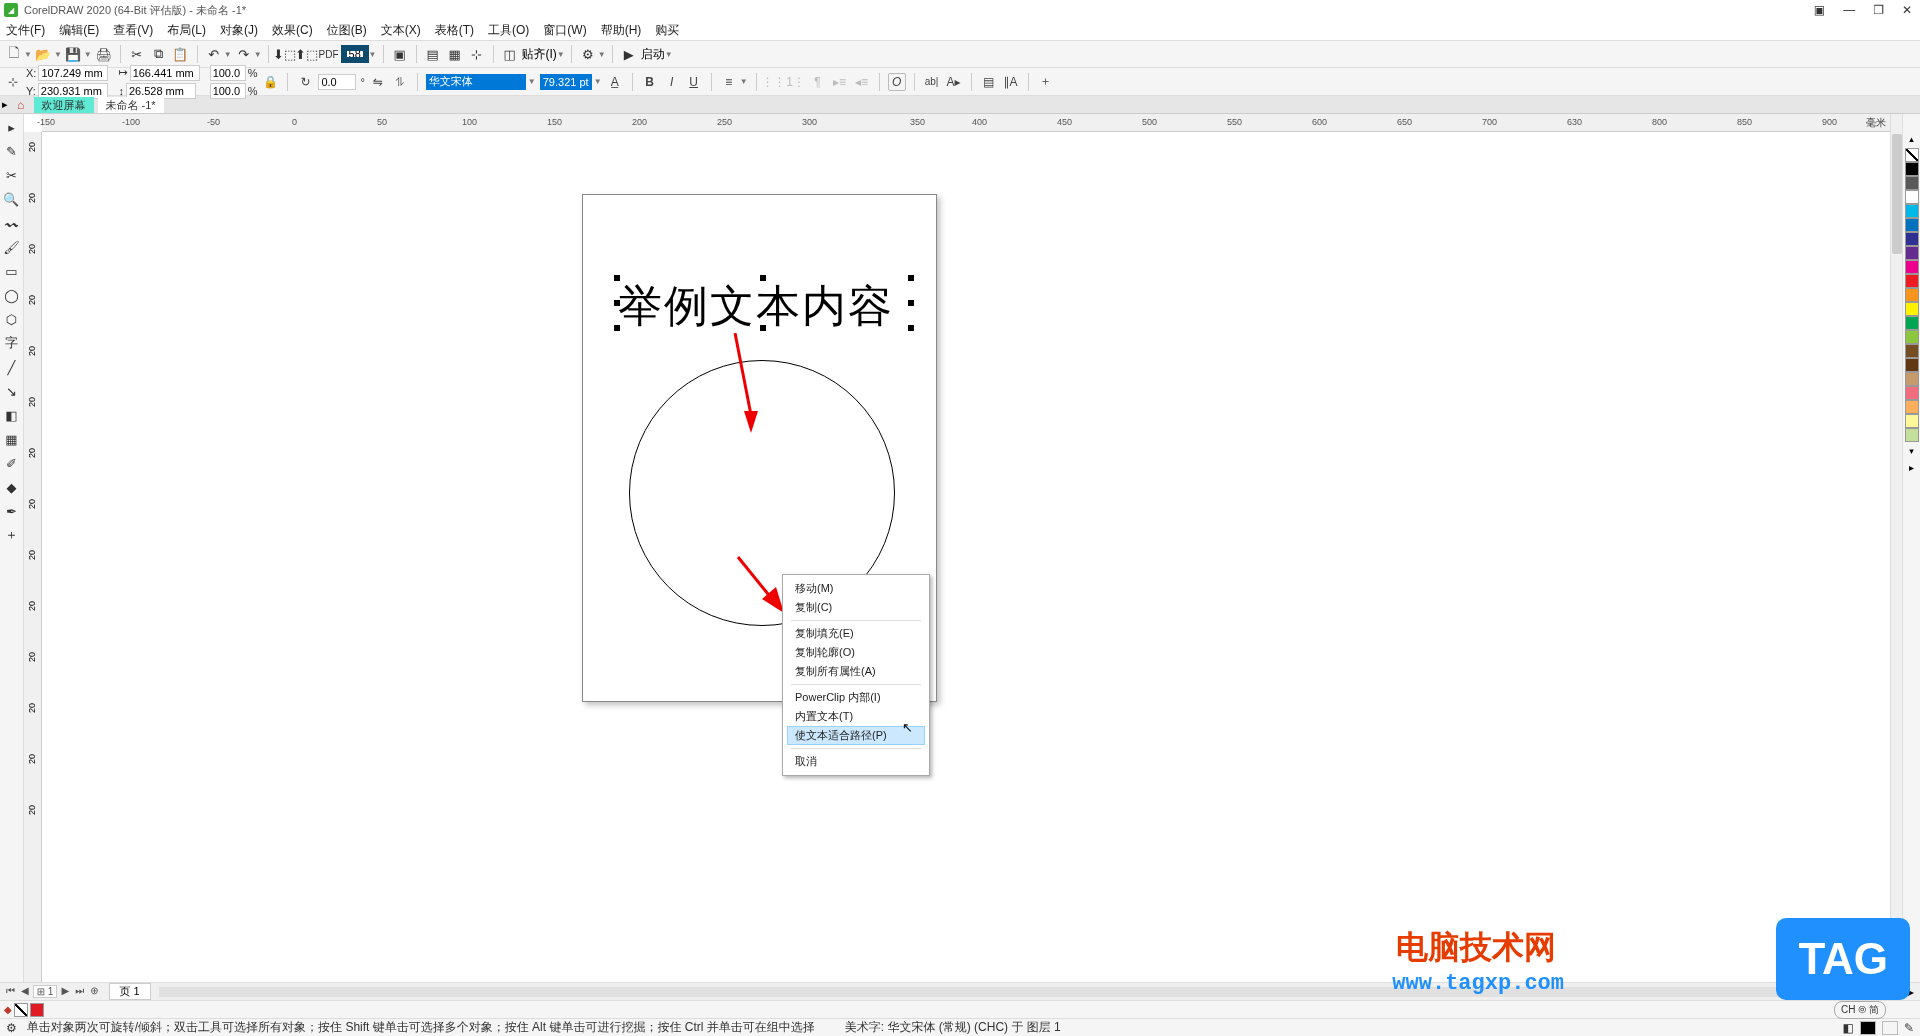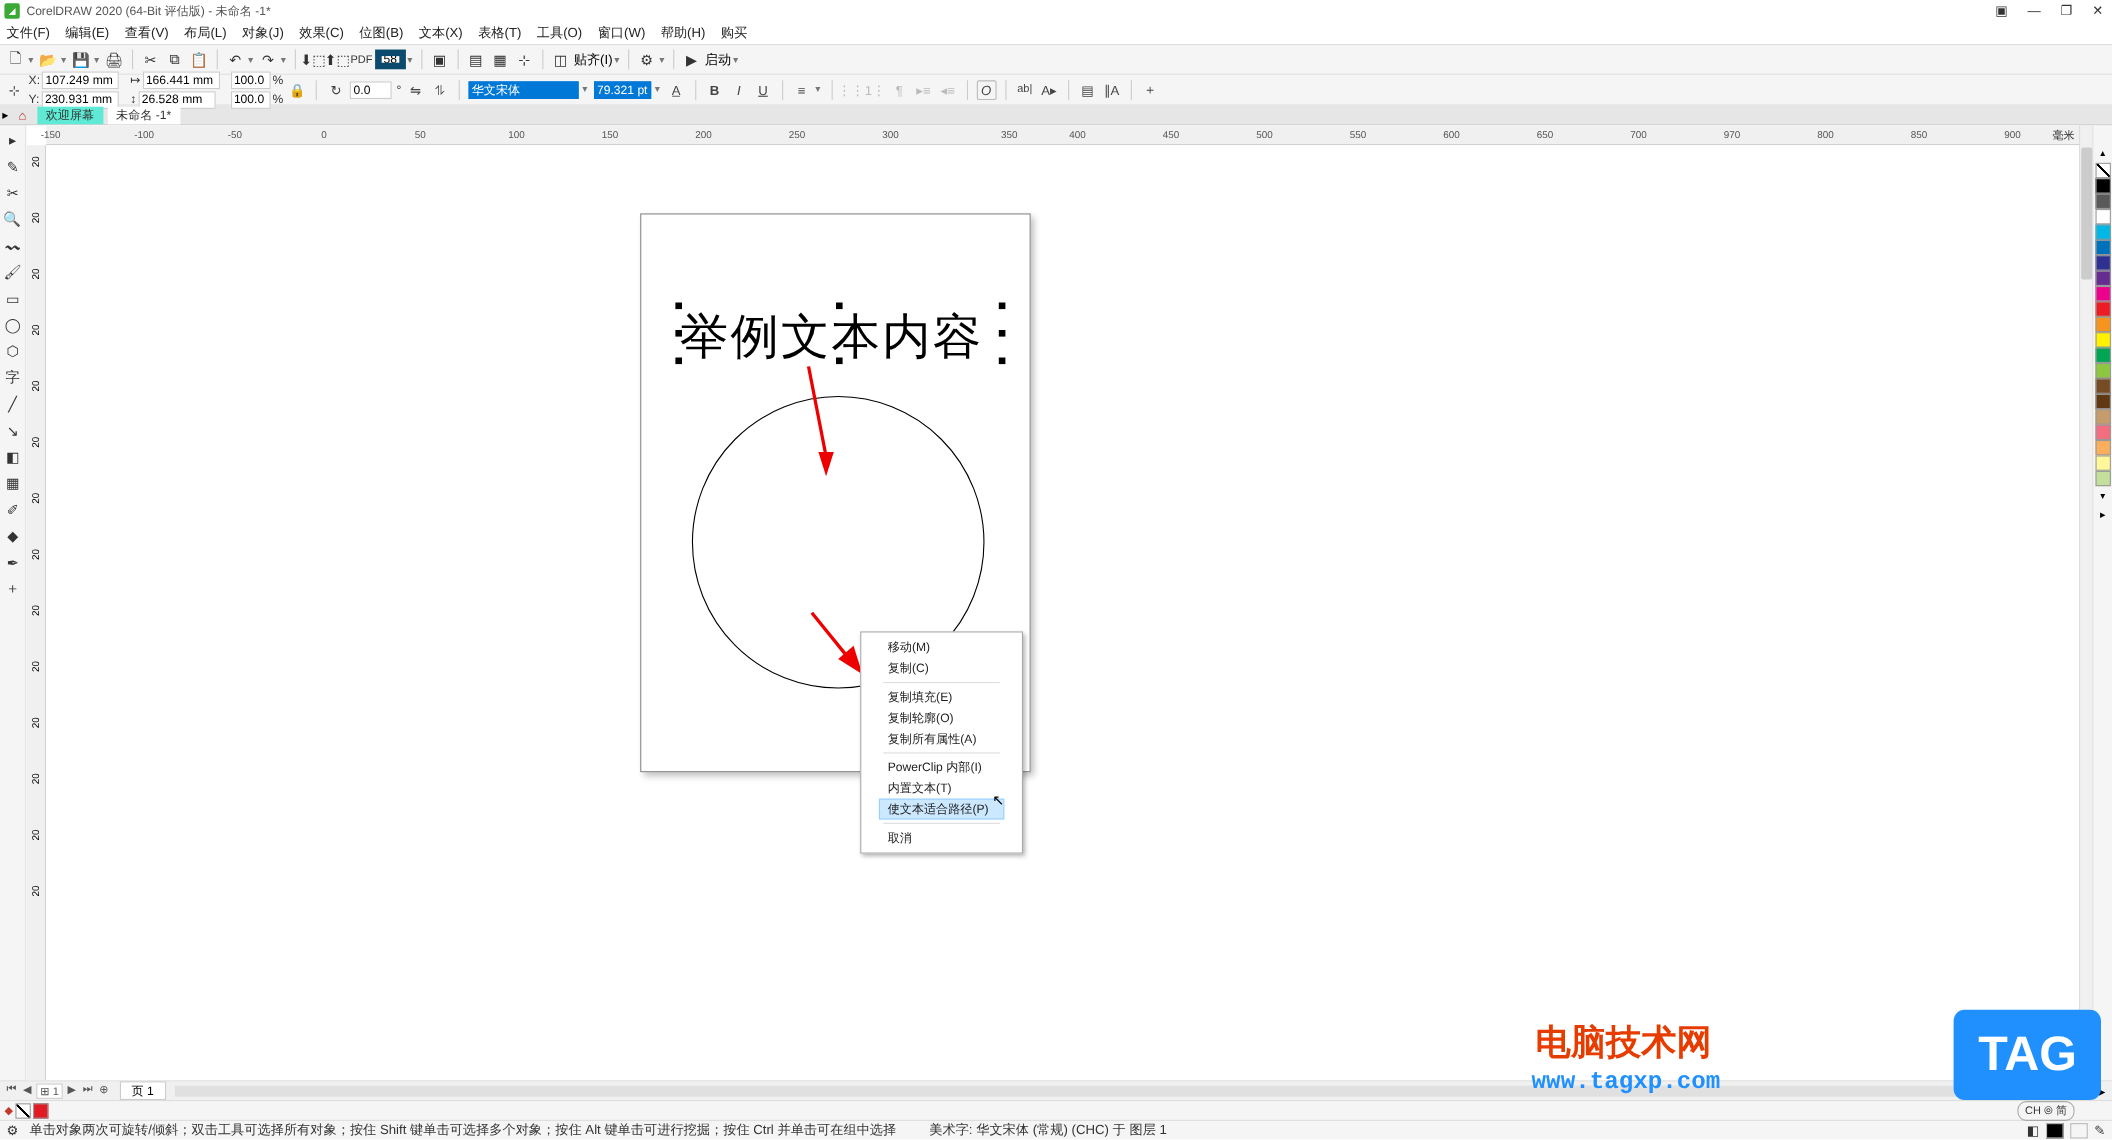--- a/index.html
+++ b/index.html
@@ -49,21 +49,21 @@
 .canvas-inner { position: absolute; top: 18px; left: 18px; right: 0; bottom: 0; background: #fff; }
 .page { position: absolute; top: 62px; left: 540px; width: 355px; height: 508px; background: #fff; box-shadow: 3px 3px 6px rgba(0,0,0,0.25); border: 1px solid #888; }
 .text-obj { position: absolute; top: 82px; left: 35px; font-family: "SimSun","STSong",serif; font-size: 44px; color: #000; letter-spacing: 2px; }
 .sel-handle { position: absolute; width: 6px; height: 6px; background: #000; }
 .circle { position: absolute; top: 165px; left: 46px; width: 266px; height: 266px; border: 1px solid #000; border-radius: 50%; }
 .arrow1 { position: absolute; top: 138px; left: 146px; width: 30px; height: 100px; }
 .arrow1 svg { width: 100%; height: 100%; }
 .arrow2 { position: absolute; top: 360px; left: 153px; width: 48px; height: 60px; }
 .arrow2 svg { width: 100%; height: 100%; }
 
-.ctx-menu { position: absolute; top: 460px; left: 782px; width: 148px; background: #fff; border: 1px solid #aaa; box-shadow: 2px 2px 4px rgba(0,0,0,0.3); padding: 4px 16px; z-index: 100; }
+.ctx-menu { position: absolute; top: 460px; left: 782px; width: 148px; background: #fff; border: 1px solid #aaa; box-shadow: 2px 2px 4px rgba(0,0,0,0.3); padding: 4px 4px; z-index: 100; }
 .ctx-item { padding: 2px 8px; font-size: 11px; color: #222; cursor: pointer; }
 .ctx-item.hl { background: #cce8ff; border: 1px solid #99d1ff; padding: 1px 7px; }
 .ctx-sep { height: 1px; background: #ddd; margin: 3px 4px; }
 .ctx-cursor { position: absolute; top: 606px; left: 902px; font-size: 13px; z-index: 101; }
 
 .right-palette { width: 18px; background: #f5f5f5; border-left: 1px solid #ddd; display: flex; flex-direction: column; align-items: center; padding-top: 20px; }
 .sw { width: 14px; height: 14px; border: 1px solid #999; cursor: pointer; }
 .sw.none { background: #fff; position: relative; }
 .sw.none::after { content: ""; position: absolute; inset: 0; background: linear-gradient(to top right, transparent 45%, #000 45%, #000 55%, transparent 55%); }
 .scroll-right { width: 12px; background: #f0f0f0; border-left: 1px solid #ddd; position: relative; }
@@ -276,21 +276,21 @@
         <span class="tick" style="left: 675px;">250</span>
         <span class="tick" style="left: 760px;">300</span>
         <span class="tick" style="left: 868px;">350</span>
         <span class="tick" style="left: 930px;">400</span>
         <span class="tick" style="left: 1015px;">450</span>
         <span class="tick" style="left: 1100px;">500</span>
         <span class="tick" style="left: 1185px;">550</span>
         <span class="tick" style="left: 1270px;">600</span>
         <span class="tick" style="left: 1355px;">650</span>
         <span class="tick" style="left: 1440px;">700</span>
-        <span class="tick" style="left: 1525px;">970</span>
+        <span class="tick" style="left: 1525px;">630</span>
         <span class="tick" style="left: 1610px;">800</span>
         <span class="tick" style="left: 1695px;">850</span>
         <span class="tick" style="left: 1780px;">900</span>
       </div>
     <div class="ruler-v">
         <span class="tick" style="top: 10px;">20</span>
         <span class="tick" style="top: 61px;">20</span>
         <span class="tick" style="top: 112px;">20</span>
         <span class="tick" style="top: 163px;">20</span>
         <span class="tick" style="top: 214px;">20</span>

